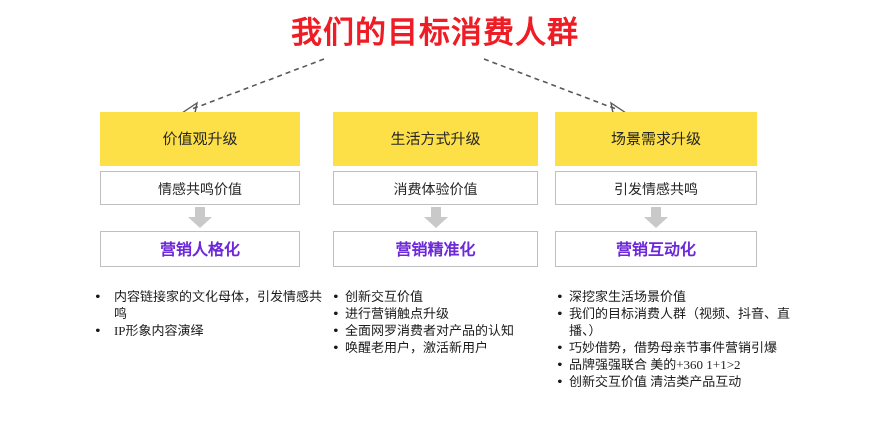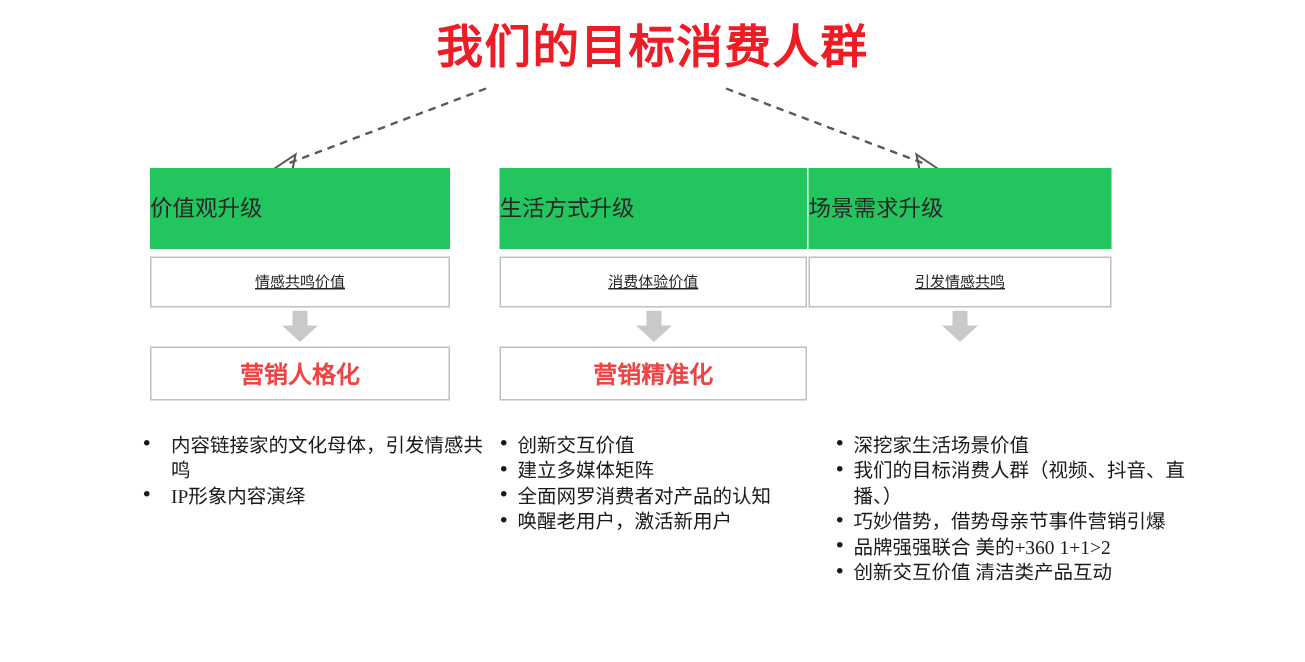--- a/index.html
+++ b/index.html
@@ -43,59 +43,59 @@
   #arrow-left  { left: 178px; top: 55px;  width: 150px; height: 65px; }
   #arrow-right { left: 480px; top: 55px;  width: 150px; height: 65px; }
 
   
   .column {
     position: absolute;
     top: 112px;
   }
   #col-1 { left: 100px;  width: 200px; }
   #col-2 { left: 333px;  width: 205px; }
-  #col-3 { left: 539px;  width: 202px; }
+  #col-3 { left: 555px;  width: 202px; }
 
   .box-head {
-    background: #22c55e;
+    background: #fde047;
     height: 54px;
     line-height: 54px;
+    text-align: center;
     font-size: 15px;
     color: #262626;
     box-sizing: border-box;
   }
   .box-sub {
     margin-top: 5px;
     background: #ffffff;
     border: 1px solid #BFBFBF;
     height: 34px;
     line-height: 34px;
     text-align: center;
-    font-size: 10px;
+    font-size: 14px;
     color: #262626;
     box-sizing: border-box;
-    text-decoration: underline;
   }
   .arrow-down {
     height: 26px;
     display: flex;
     align-items: center;
     justify-content: center;
   }
   .arrow-down svg { display: block; }
 
   .box-strong {
     background: #ffffff;
     border: 1px solid #BFBFBF;
     height: 36px;
     line-height: 36px;
     text-align: center;
     font-size: 16px;
     font-weight: bold;
-    color: #ef4444;
+    color: #6d28d9;
     box-sizing: border-box;
   }
 
   
   .bullets {
     position: absolute;
     font-size: 13px;
     line-height: 17px;
     color: #1a1a1a;
   }
@@ -167,41 +167,42 @@
   </div>
 
   <div class="column" id="col-3">
     <div class="box-head">场景需求升级</div>
     <div class="box-sub">引发情感共鸣</div>
     <div class="arrow-down">
       <svg width="26" height="22" viewBox="0 0 26 22">
         <path d="M8 0 H18 V10 H25 L13 21 L1 10 H8 Z" fill="#C9C9C9"></path>
       </svg>
     </div>
+    <div class="box-strong">营销互动化</div>
   </div>
 
   <div class="bullets" id="bullets-1">
       <div class="bullet-row">
         <span class="bullet-dot">•</span>
         <span class="bullet-text">内容链接家的文化母体，引发情感共鸣</span>
       </div>
       <div class="bullet-row">
         <span class="bullet-dot">•</span>
         <span class="bullet-text">IP形象内容演绎</span>
       </div>
     </div>
 
   <div class="bullets" id="bullets-2">
       <div class="bullet-row">
         <span class="bullet-dot">•</span>
         <span class="bullet-text">创新交互价值</span>
       </div>
       <div class="bullet-row">
         <span class="bullet-dot">•</span>
-        <span class="bullet-text">建立多媒体矩阵</span>
+        <span class="bullet-text">进行营销触点升级</span>
       </div>
       <div class="bullet-row">
         <span class="bullet-dot">•</span>
         <span class="bullet-text">全面网罗消费者对产品的认知</span>
       </div>
       <div class="bullet-row">
         <span class="bullet-dot">•</span>
         <span class="bullet-text">唤醒老用户，激活新用户</span>
       </div>
     </div>

